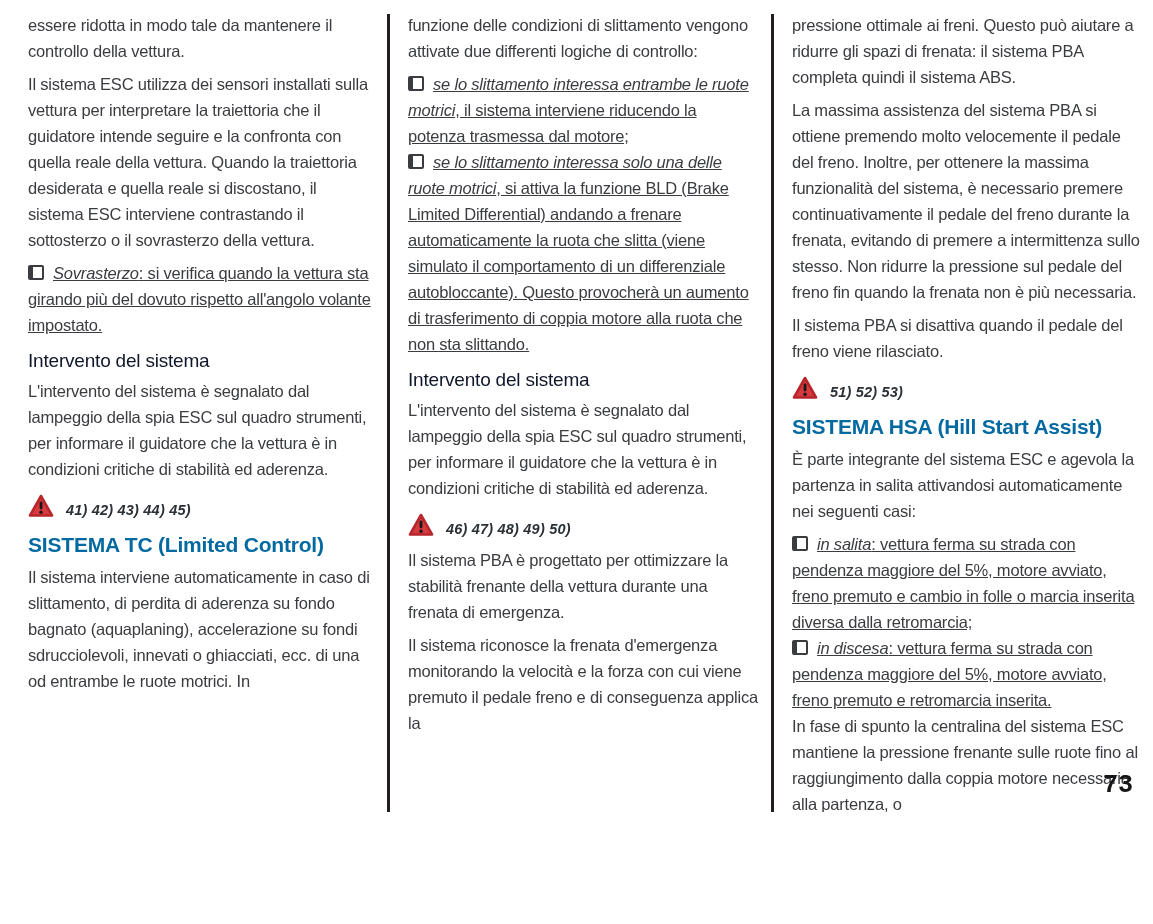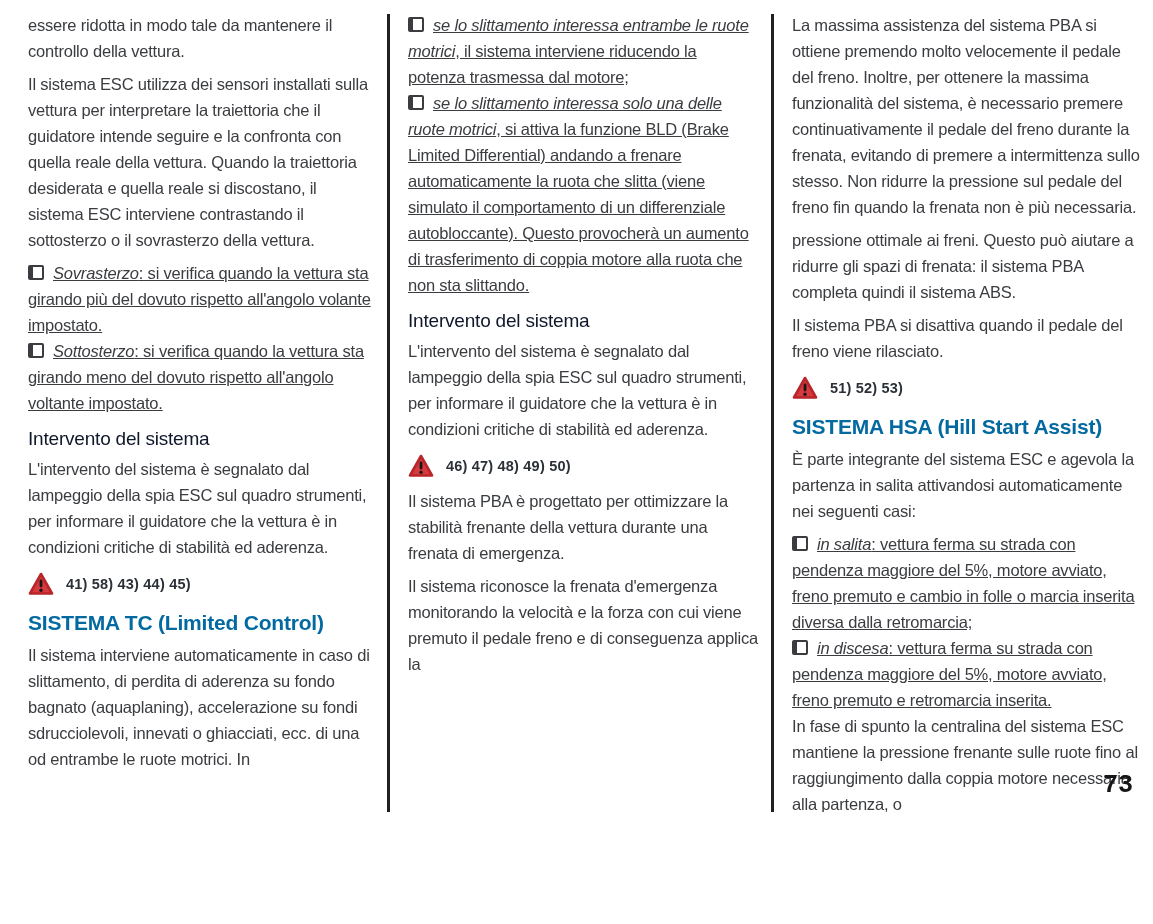--- a/index.html
+++ b/index.html
@@ -48,22 +48,23 @@
   }
   h2.mainhead{
     margin:14px 0 7px 0;
     font-size:21px;
     line-height:25px;
     color:#0369a1;
     font-weight:bold;
     letter-spacing:-0.2px;
   }
   .refs{
-    display:flex;align-items:center;
+    display:flex;align-items:flex-end;
     margin:12px 0 10px 0;
+    font-style:italic;
   }
   .warn{width:26px;height:24px;margin-right:12px;flex:0 0 auto;}
   .refnums{
     font-size:14.5px;
     font-weight:bold;
     color:#2b3037;
     letter-spacing:0.2px;
   }
   .pagenum{
     position:absolute;
@@ -79,55 +80,55 @@
 
 <div class="page">
 
   <div class="vdiv vdiv1"></div>
   <div class="vdiv vdiv2"></div>
 
   <div class="col col1">
     <p class="body">essere ridotta in modo tale da mantenere il controllo della vettura.</p>
     <p class="body">Il sistema ESC utilizza dei sensori installati sulla vettura per interpretare la traiettoria che il guidatore intende seguire e la confronta con quella reale della vettura. Quando la traiettoria desiderata e quella reale si discostano, il sistema ESC interviene contrastando il sottosterzo o il sovrasterzo della vettura.</p>
     <p class="body bullet"><span class="sq"></span><span class="it">Sovrasterzo</span><span>: si verifica quando la vettura sta girando più del dovuto rispetto all'angolo volante impostato.</span></p>
-    <p class="body bullet"><span class="sq"></span><span class="it">Sottosterzo</span><span>: si verifica quando la vettura sta girando meno del dovuto rispetto all'angolo voltante impostato.</span></p>
     <h3 class="subhead">Intervento del sistema</h3>
     <p class="body">L'intervento del sistema è segnalato dal lampeggio della spia ESC sul quadro strumenti, per informare il guidatore che la vettura è in condizioni critiche di stabilità ed aderenza.</p>
     <div class="refs">
       <svg class="warn" viewBox="0 0 26 24">
         <polygon points="13,2 24,21.5 2,21.5" fill="#d63a3f" stroke="#b8262b" stroke-width="2.6" stroke-linejoin="round"></polygon>
         <rect x="11.6" y="7.5" width="2.8" height="8" rx="1.4" fill="#181818"></rect>
         <circle cx="13" cy="18.3" r="1.7" fill="#181818"></circle>
       </svg>
-      <span class="refnums">41) 58) 43) 44) 45)</span>
+      <span class="refnums">41) 42) 43) 44) 45)</span>
     </div>
     <h2 class="mainhead">SISTEMA TC (Limited Control)</h2>
     <p class="body">Il sistema interviene automaticamente in caso di slittamento, di perdita di aderenza su fondo bagnato (aquaplaning), accelerazione su fondi sdrucciolevoli, innevati o ghiacciati, ecc. di una od entrambe le ruote motrici. In</p>
   </div>
 
   <div class="col col2">
+    <p class="body">funzione delle condizioni di slittamento vengono attivate due differenti logiche di controllo:</p>
     <p class="body bullet"><span class="sq"></span><span class="it">se lo slittamento interessa entrambe le ruote motrici</span><span>, il sistema interviene riducendo la potenza trasmessa dal motore;</span></p>
     <p class="body bullet"><span class="sq"></span><span class="it">se lo slittamento interessa solo una delle ruote motrici</span><span>, si attiva la funzione BLD (Brake Limited Differential) andando a frenare automaticamente la ruota che slitta (viene simulato il comportamento di un differenziale autobloccante). Questo provocherà un aumento di trasferimento di coppia motore alla ruota che non sta slittando.</span></p>
     <h3 class="subhead">Intervento del sistema</h3>
     <p class="body">L'intervento del sistema è segnalato dal lampeggio della spia ESC sul quadro strumenti, per informare il guidatore che la vettura è in condizioni critiche di stabilità ed aderenza.</p>
     <div class="refs">
       <svg class="warn" viewBox="0 0 26 24">
         <polygon points="13,2 24,21.5 2,21.5" fill="#d63a3f" stroke="#b8262b" stroke-width="2.6" stroke-linejoin="round"></polygon>
         <rect x="11.6" y="7.5" width="2.8" height="8" rx="1.4" fill="#181818"></rect>
         <circle cx="13" cy="18.3" r="1.7" fill="#181818"></circle>
       </svg>
       <span class="refnums">46) 47) 48) 49) 50)</span>
     </div>
     <p class="body">Il sistema PBA è progettato per ottimizzare la stabilità frenante della vettura durante una frenata di emergenza.</p>
     <p class="body">Il sistema riconosce la frenata d'emergenza monitorando la velocità e la forza con cui viene premuto il pedale freno e di conseguenza applica la</p>
   </div>
 
   <div class="col col3">
+    <p class="body">pressione ottimale ai freni. Questo può aiutare a ridurre gli spazi di frenata: il sistema PBA completa quindi il sistema ABS.</p>
     <p class="body">La massima assistenza del sistema PBA si ottiene premendo molto velocemente il pedale del freno. Inoltre, per ottenere la massima funzionalità del sistema, è necessario premere continuativamente il pedale del freno durante la frenata, evitando di premere a intermittenza sullo stesso. Non ridurre la pressione sul pedale del freno fin quando la frenata non è più necessaria.</p>
-    <p class="body">pressione ottimale ai freni. Questo può aiutare a ridurre gli spazi di frenata: il sistema PBA completa quindi il sistema ABS.</p>
     <p class="body">Il sistema PBA si disattiva quando il pedale del freno viene rilasciato.</p>
     <div class="refs">
       <svg class="warn" viewBox="0 0 26 24">
         <polygon points="13,2 24,21.5 2,21.5" fill="#d63a3f" stroke="#b8262b" stroke-width="2.6" stroke-linejoin="round"></polygon>
         <rect x="11.6" y="7.5" width="2.8" height="8" rx="1.4" fill="#181818"></rect>
         <circle cx="13" cy="18.3" r="1.7" fill="#181818"></circle>
       </svg>
       <span class="refnums">51) 52) 53)</span>
     </div>
     <h2 class="mainhead">SISTEMA HSA (Hill Start Assist)</h2>

